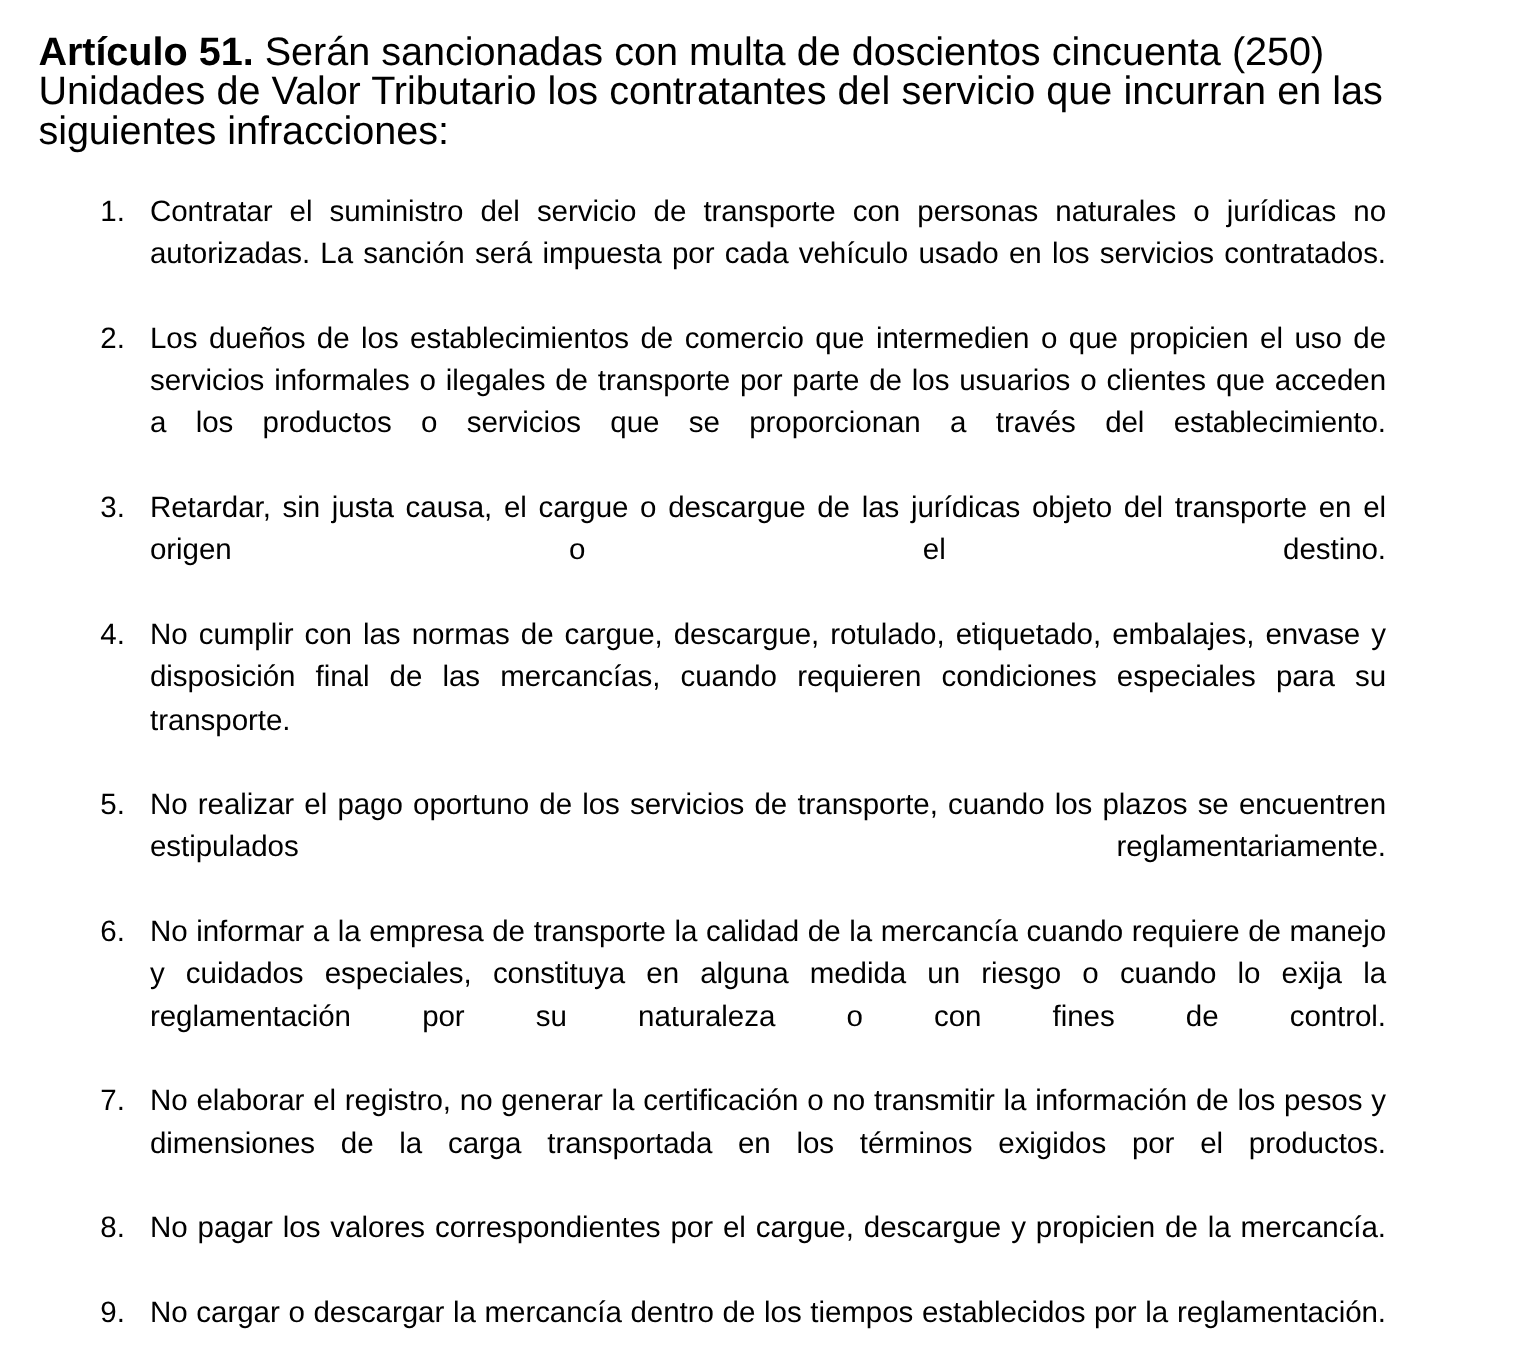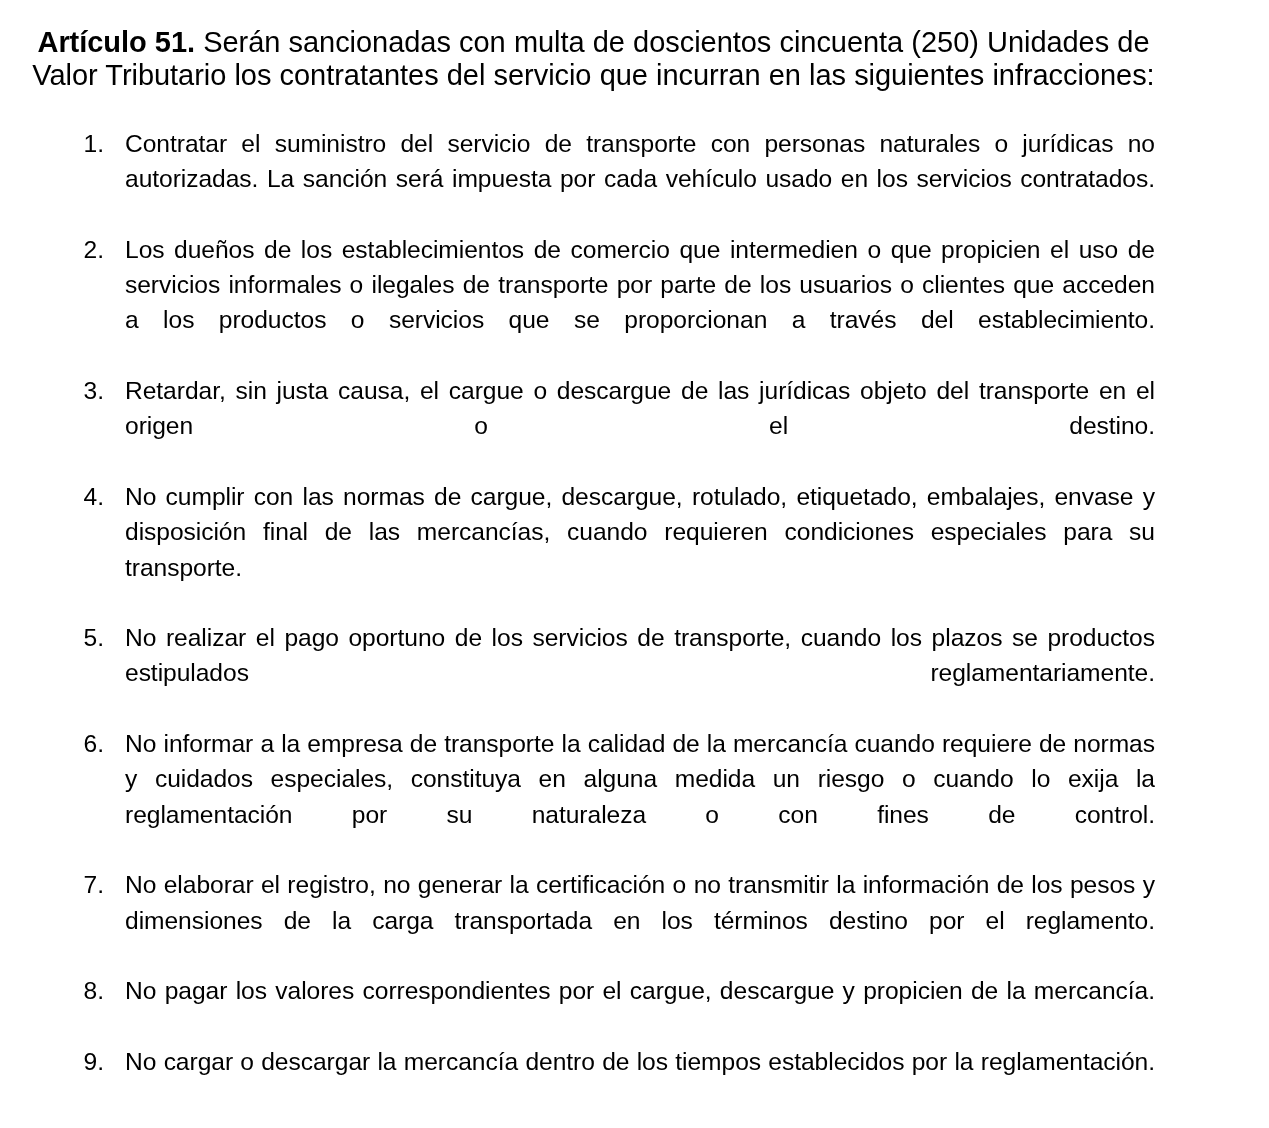--- a/index.html
+++ b/index.html
@@ -19,23 +19,23 @@
   .page {
     width: 1269px;
     min-height: 1128px;
     box-sizing: border-box;
     padding: 26px 114px 10px 32px;
     background: #ffffff;
   }
 
   
   .intro {
-    font-size: 29px;
+    font-size: 33px;
     line-height: 33px;
-    text-align: center;
+    text-align: left;
     margin: 0;
     letter-spacing: -0.05px;
     word-spacing: 0.2px;
   }
   .intro .lead {
     font-weight: bold;
   }
 
   
   .gap {
@@ -110,31 +110,31 @@
       <span class="body">Retardar, sin justa causa, el cargue o descargue de las jurídicas objeto del transporte en el origen o el destino.</span>
     </li>
 
     <li>
       <span class="marker">4.</span>
       <span class="body">No cumplir con las normas de cargue, descargue, rotulado, etiquetado, embalajes, envase y disposición final de las mercancías, cuando requieren condiciones especiales para su transporte.</span>
     </li>
 
     <li>
       <span class="marker">5.</span>
-      <span class="body">No realizar el pago oportuno de los servicios de transporte, cuando los plazos se productos estipulados reglamentariamente.</span>
+      <span class="body">No realizar el pago oportuno de los servicios de transporte, cuando los plazos se encuentren estipulados reglamentariamente.</span>
     </li>
 
     <li>
       <span class="marker">6.</span>
-      <span class="body">No informar a la empresa de transporte la calidad de la mercancía cuando requiere de normas y cuidados especiales, constituya en alguna medida un riesgo o cuando lo exija la reglamentación por su naturaleza o con fines de control.</span>
+      <span class="body">No informar a la empresa de transporte la calidad de la mercancía cuando requiere de manejo y cuidados especiales, constituya en alguna medida un riesgo o cuando lo exija la reglamentación por su naturaleza o con fines de control.</span>
     </li>
 
     <li>
       <span class="marker">7.</span>
-      <span class="body">No elaborar el registro, no generar la certificación o no transmitir la información de los pesos y dimensiones de la carga transportada en los términos destino por el reglamento.</span>
+      <span class="body">No elaborar el registro, no generar la certificación o no transmitir la información de los pesos y dimensiones de la carga transportada en los términos exigidos por el productos.</span>
     </li>
 
     <li>
       <span class="marker">8.</span>
       <span class="body">No pagar los valores correspondientes por el cargue, descargue y propicien de la mercancía.</span>
     </li>
 
     <li>
       <span class="marker">9.</span>
       <span class="body">No cargar o descargar la mercancía dentro de los tiempos establecidos por la reglamentación.</span>

